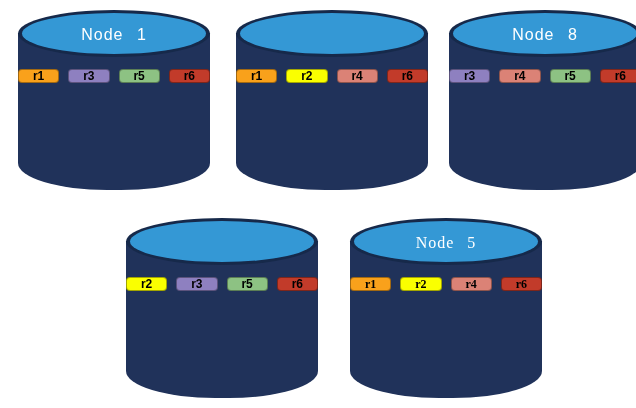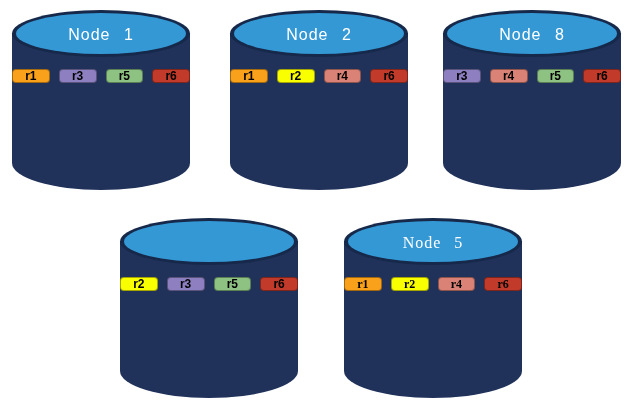--- a/index.html
+++ b/index.html
@@ -12,22 +12,23 @@
     font-family: "Liberation Sans", sans-serif;
   }
   #diagram {
     position: relative;
     width: 636px;
     height: 408px;
     background: #ffffff;
   }
   .cyl {
     position: absolute;
-    width: 178px;
+    width: 192px;
     height: 180px;
+    margin-left: 6px;
   }
   
   .cyl-body {
     position: absolute;
     left: 0;
     right: 0;
     top: 23px;
     bottom: 0;
     background: var(--navy);
     border-radius: 0 0 89px 89px / 0 0 27px 27px;
@@ -101,21 +102,20 @@
         <div class="bar" style="background: rgb(142, 128, 192);">r3</div>
         <div class="bar" style="background: rgb(141, 194, 131);">r5</div>
         <div class="bar" style="background: rgb(194, 59, 42);">r6</div>
       </div>
   </div>
 
   <div class="cyl" style="left: 230px; top: 10px; --navy: #20325A; --ring: #16294A; --blue: #3498D5; --title-color: #FFFFFF; --bar-text: #000000;">
     <div class="cyl-body"></div>
     <div class="cyl-ring"></div>
     <div class="cyl-face"></div>
-    <div class="cyl-title">Node 2</div>
     <div class="bars">
         <div class="bar" style="background: rgb(249, 161, 27);">r1</div>
         <div class="bar" style="background: rgb(250, 255, 0);">r2</div>
         <div class="bar" style="background: rgb(219, 130, 118);">r4</div>
         <div class="bar" style="background: rgb(194, 59, 42);">r6</div>
       </div>
   </div>
 
   <div class="cyl" style="left: 443px; top: 10px; --navy: #20325A; --ring: #16294A; --blue: #3498D5; --title-color: #FFFFFF; --bar-text: #000000;">
     <div class="cyl-body"></div>

